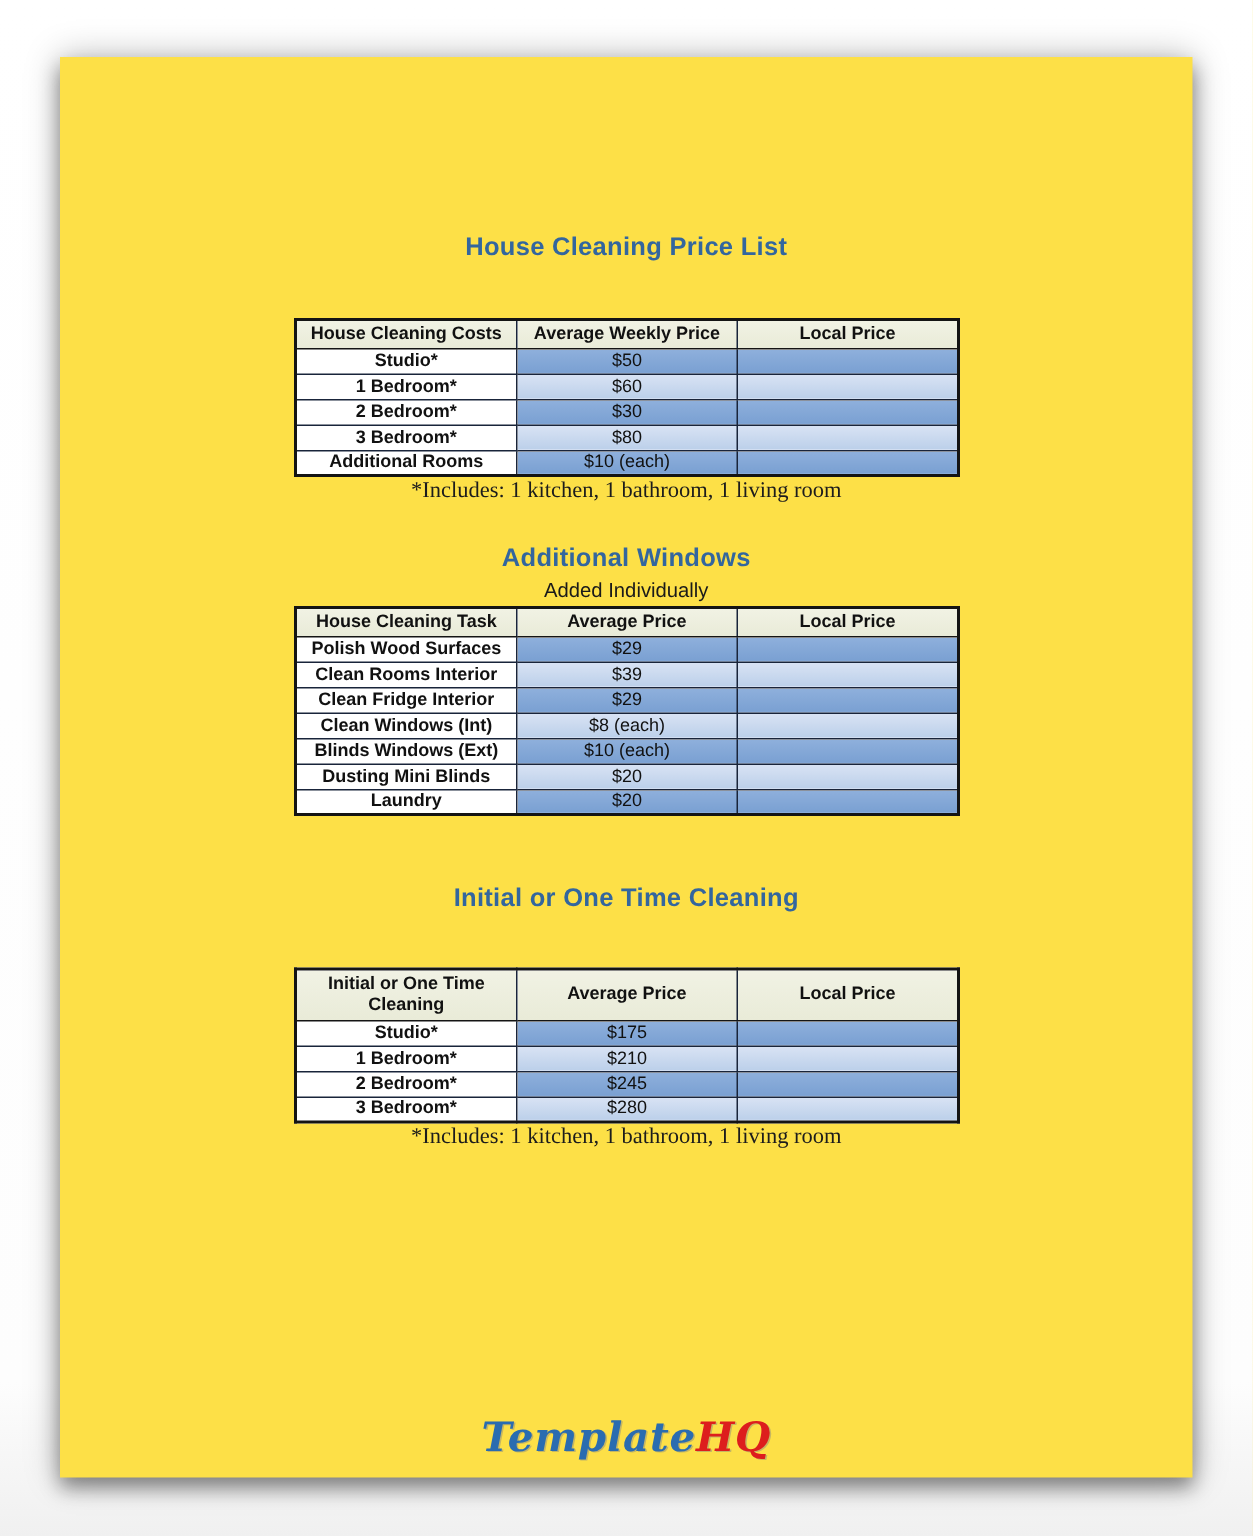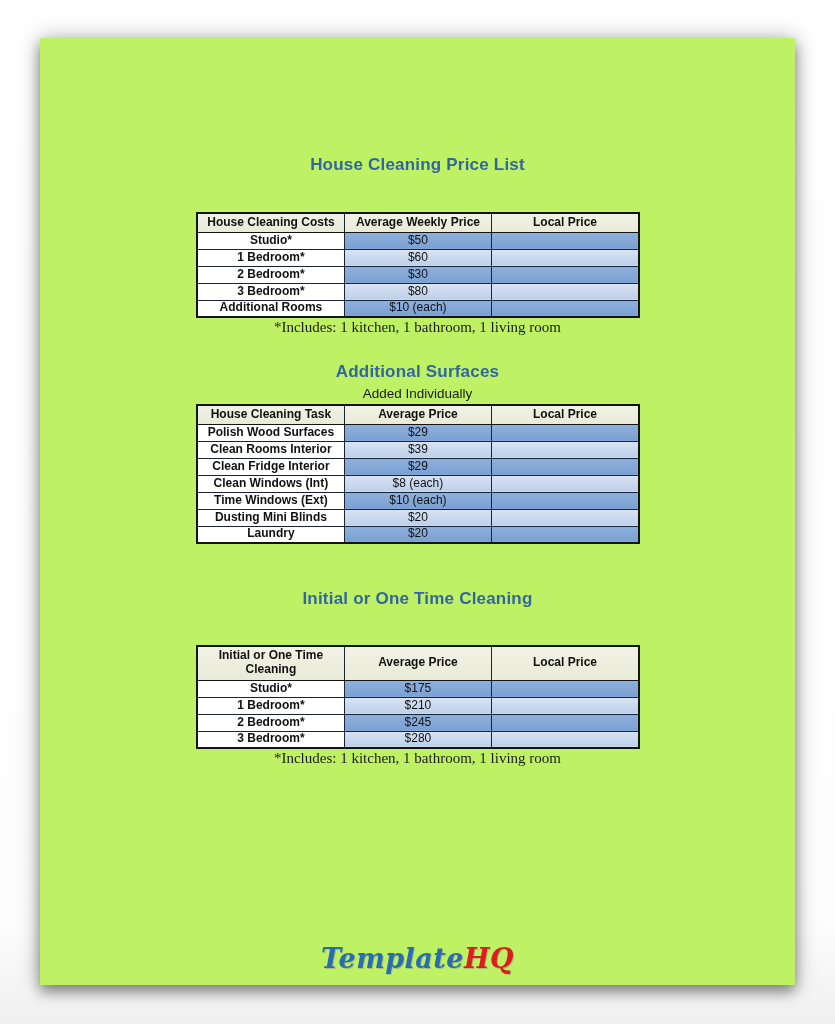--- a/index.html
+++ b/index.html
@@ -6,21 +6,21 @@
   html, body {
     width: 835px; height: 1024px;
     background: linear-gradient(180deg, #ffffff 0%, #fdfdfd 90%, #f0f0f0 100%);
     font-family: "Liberation Sans", sans-serif;
     overflow: hidden;
   }
   .page {
     position: absolute;
     left: 40px; top: 38px;
     width: 755px; height: 947px;
-    background: #bef264;
+    background: #fde047;
     box-shadow: 0 0 22px rgba(0,0,0,0.28), 0 7px 12px rgba(0,0,0,0.38);
   }
   .abs { position: absolute; }
   .center-line { left: 0; width: 100%; text-align: center; }
 
   .section-title {
     color: #33669e;
     font-size: 17px;
     font-weight: bold;
     letter-spacing: 0.2px;
@@ -124,21 +124,21 @@
       <tr class="dark">
         <td class="label-cell">Additional Rooms</td>
         <td class="shade-cell">$10 (each)</td>
         <td class="shade-cell"></td>
       </tr>
     </tbody>
   </table>
 
   <div class="abs center-line footnote" style="top:281px;">*Includes: 1 kitchen, 1 bathroom, 1 living room</div>
 
-  <div class="abs center-line section-title" style="top:324px;">Additional Surfaces</div>
+  <div class="abs center-line section-title" style="top:324px;">Additional Windows</div>
   <div class="abs center-line sub-sans" style="top:348px;">Added Individually</div>
 
   <table class="price-table" style="top:366px;">
     <colgroup>
         <col>
         <col>
         <col>
       </colgroup>
     <thead>
       <tr>
@@ -162,21 +162,21 @@
         <td class="label-cell">Clean Fridge Interior</td>
         <td class="shade-cell">$29</td>
         <td class="shade-cell"></td>
       </tr>
       <tr class="light">
         <td class="label-cell">Clean Windows (Int)</td>
         <td class="shade-cell">$8 (each)</td>
         <td class="shade-cell"></td>
       </tr>
       <tr class="dark">
-        <td class="label-cell">Time Windows (Ext)</td>
+        <td class="label-cell">Blinds Windows (Ext)</td>
         <td class="shade-cell">$10 (each)</td>
         <td class="shade-cell"></td>
       </tr>
       <tr class="light">
         <td class="label-cell">Dusting Mini Blinds</td>
         <td class="shade-cell">$20</td>
         <td class="shade-cell"></td>
       </tr>
       <tr class="dark">
         <td class="label-cell">Laundry</td>

